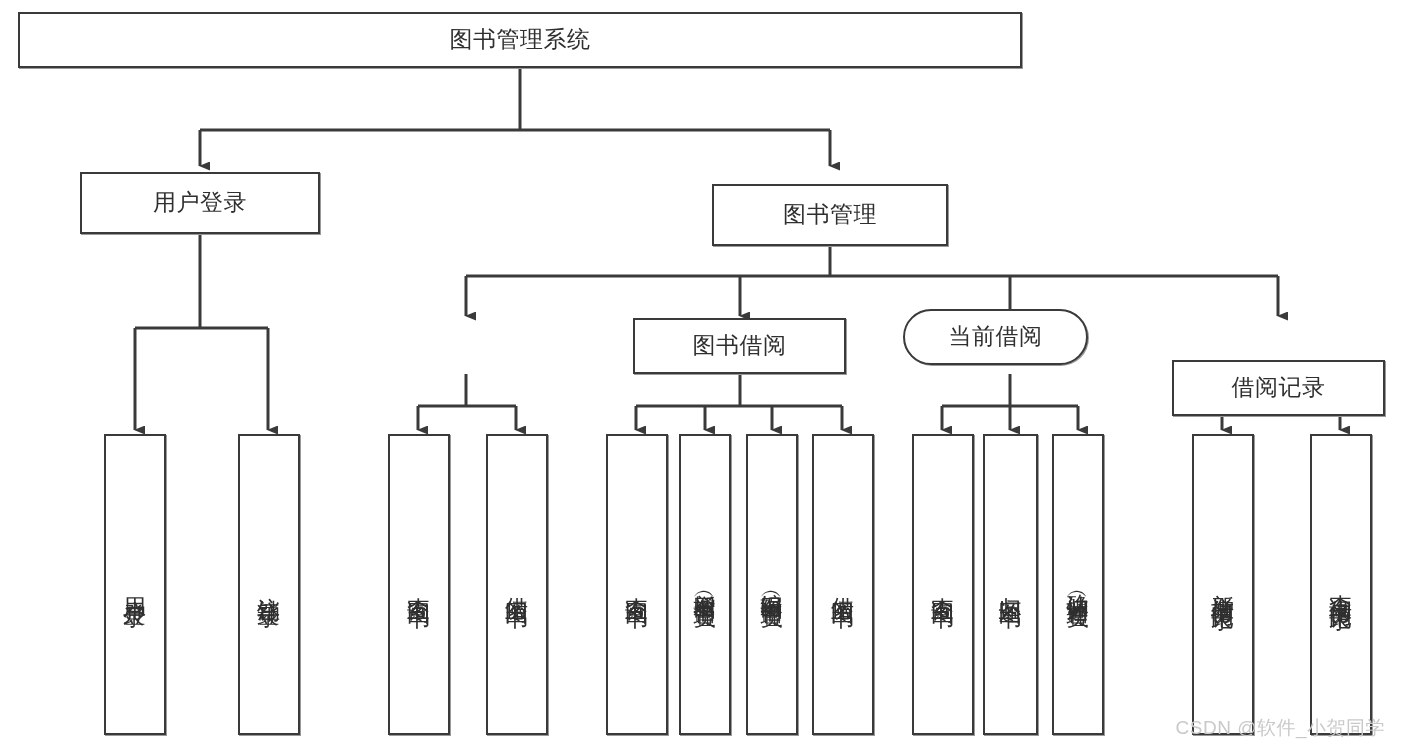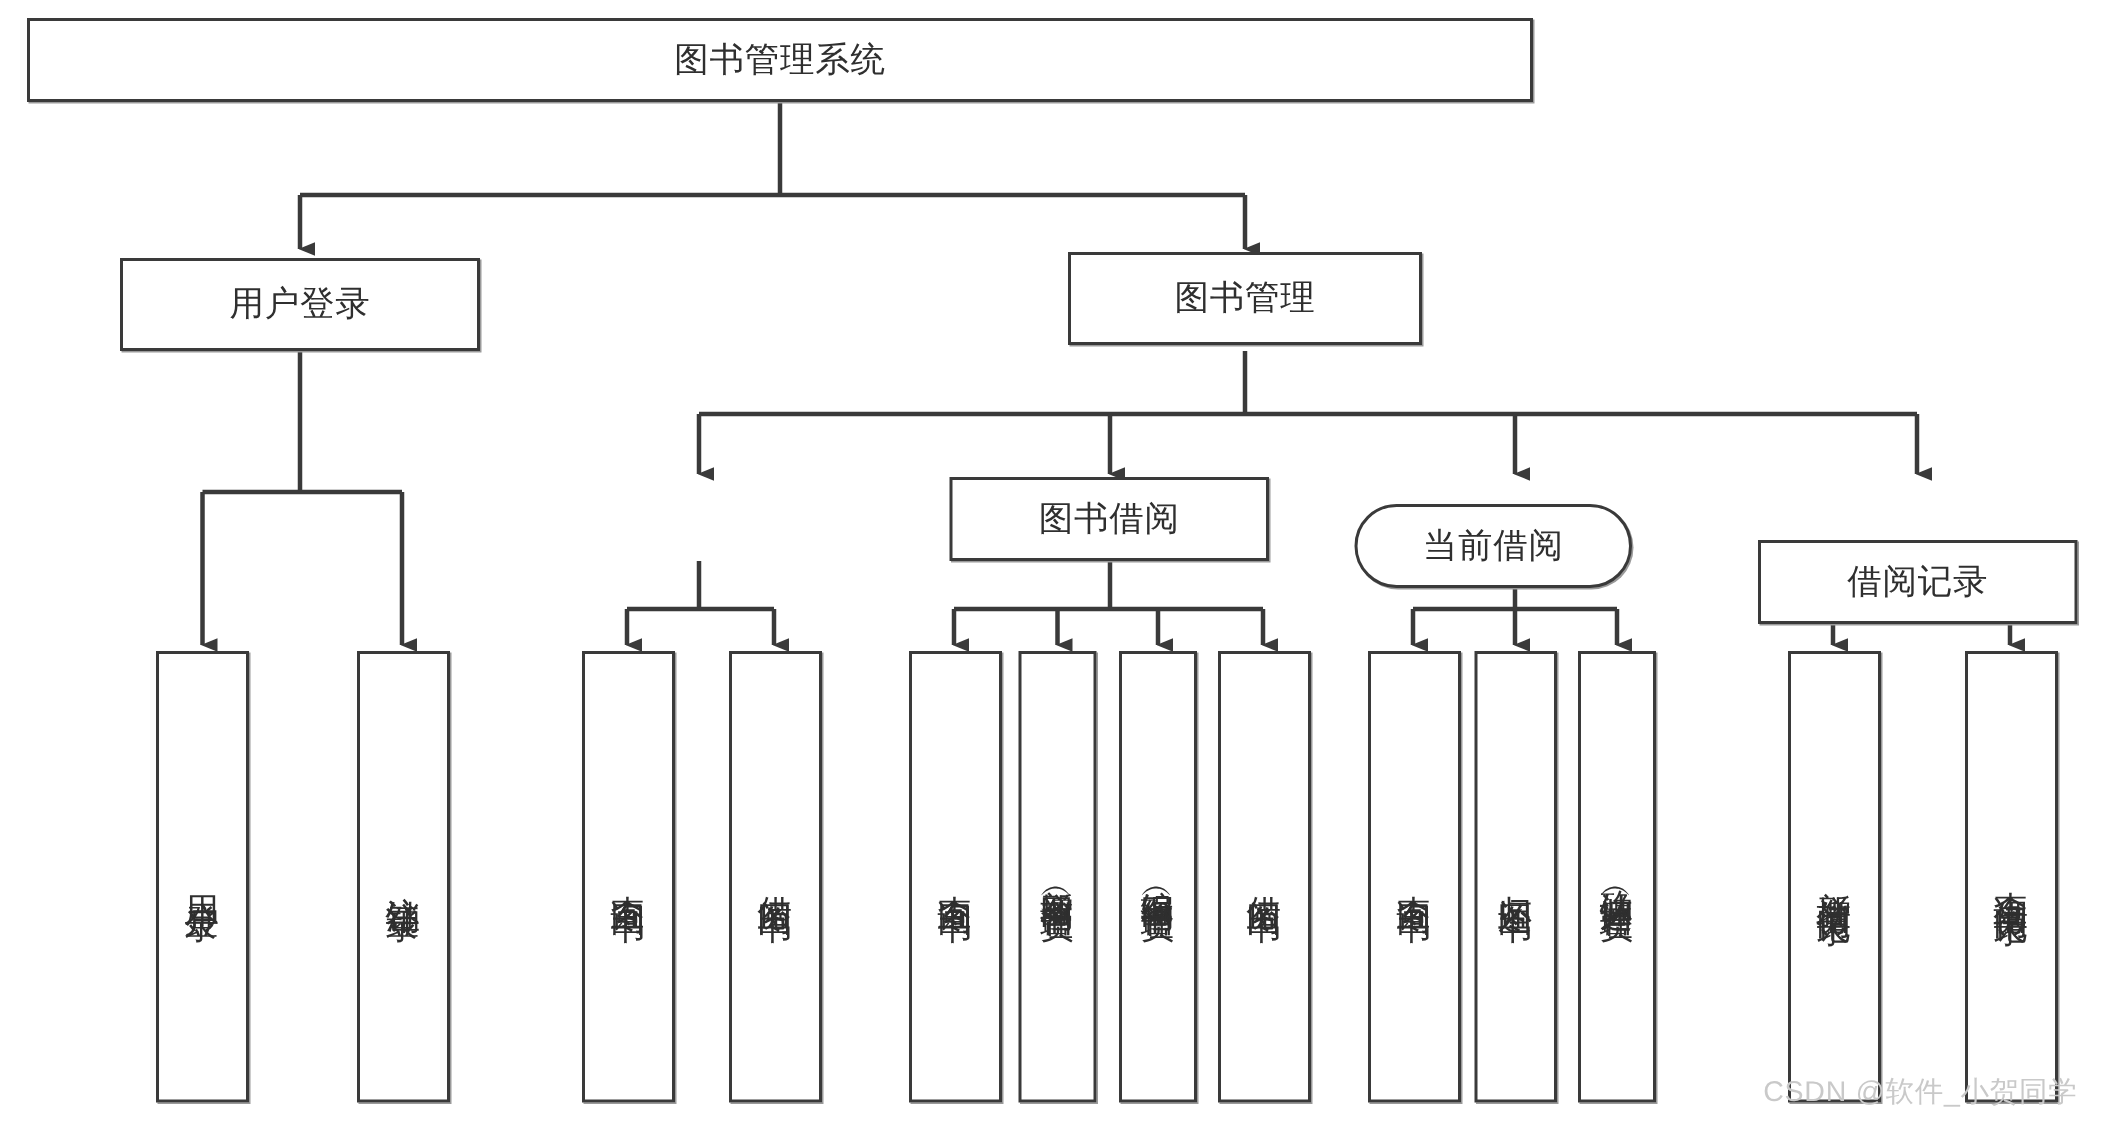--- a/index.html
+++ b/index.html
@@ -134,30 +134,30 @@
   </svg>
 
   <div class="node horizontal" style="left:18px; top:12px; width:1004px; height:56px;">
     <span class="node-label">图书管理系统</span>
   </div>
 
   <div class="node horizontal" style="left:80px; top:172px; width:240px; height:62px;">
     <span class="node-label">用户登录</span>
   </div>
 
-  <div class="node horizontal" style="left:712px; top:168px; width:236px; height:62px;">
+  <div class="node horizontal" style="left:712px; top:184px; width:236px; height:62px;">
     <span class="node-label">图书管理</span>
   </div>
 
 
   <div class="node horizontal" style="left:633px; top:318px; width:213px; height:56px;">
     <span class="node-label">图书借阅</span>
   </div>
 
-  <div class="node horizontal" style="left:903px; top:336px; width:185px; height:56px;border-radius:28px;">
+  <div class="node horizontal" style="left:903px; top:309px; width:185px; height:56px;border-radius:28px;">
     <span class="node-label">当前借阅</span>
   </div>
 
   <div class="node horizontal" style="left:1172px; top:318px; width:213px; height:56px;margin-top:42px;">
     <span class="node-label">借阅记录</span>
   </div>
 
   <div class="node vertical" style="left:104px; top:434px; width:62px; height:301px;">
     <span class="node-label">用户登录</span>
   </div>

